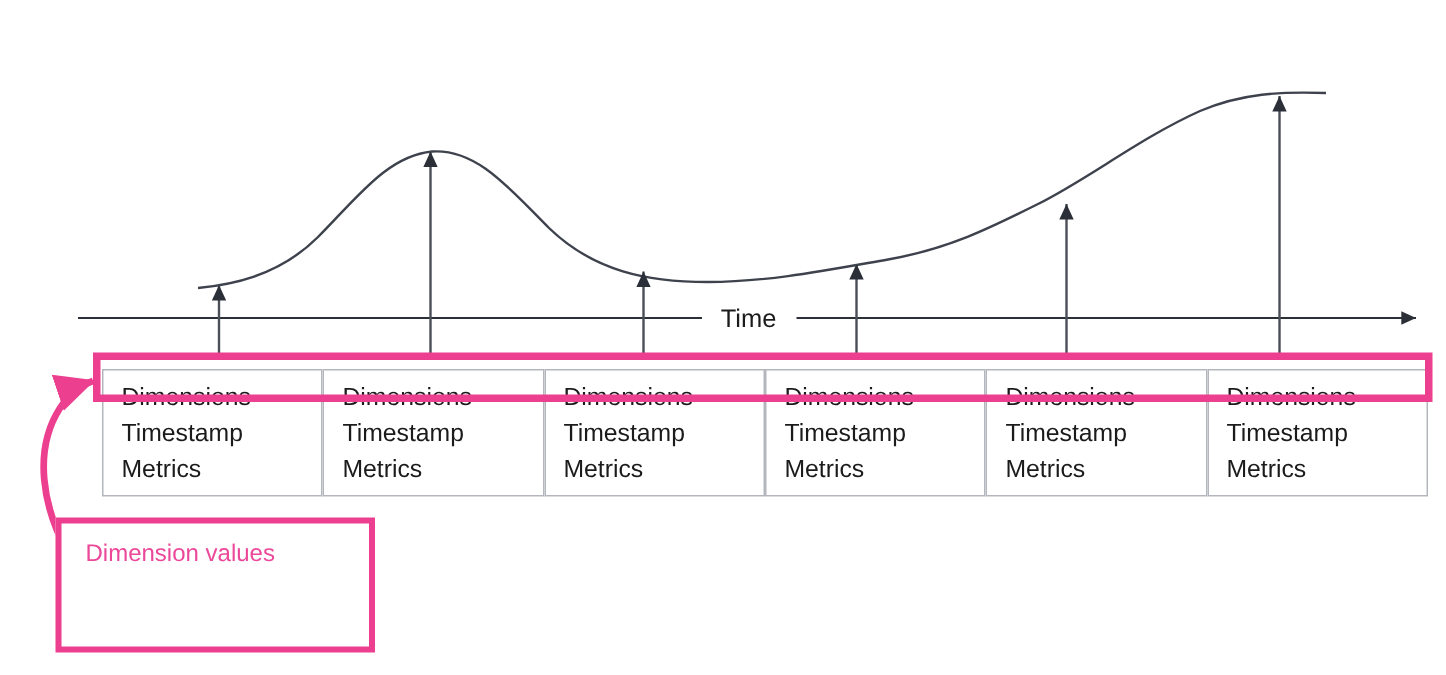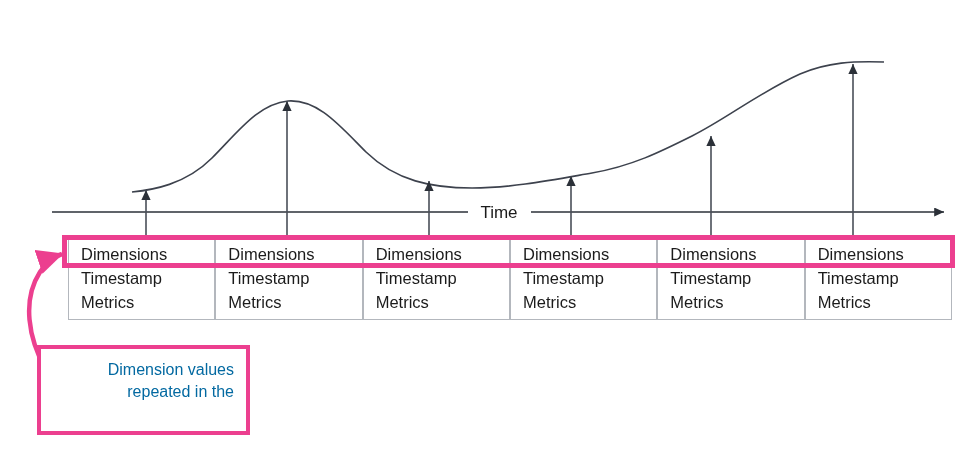--- a/index.html
+++ b/index.html
@@ -27,21 +27,21 @@
   }
   .svg-text-time {
     font-family: "Liberation Sans", sans-serif;
     font-size: 17px;
     fill: #1b1b1b;
   }
   
   .record-row {
     position: absolute;
     left: 68px;
-    top: 235px;
+    top: 246px;
     width: 884px;
     height: 85px;
     display: flex;
     gap: 0;
   }
   .record-box {
     flex: 1 1 0;
     border: 1px solid #b3b7bd;
     background: #ffffff;
     box-sizing: border-box;
@@ -76,23 +76,22 @@
     width: 213px;
     height: 90px;
     border: 4px solid #ec3f8f;
     background: #ffffff;
     box-sizing: border-box;
     padding: 10px 12px 0 16px;
   }
   .callout-line {
     font-size: 16px;
     line-height: 22px;
-    color: #0369a1;
+    color: #ec4899;
     white-space: nowrap;
-    text-align: right;
   }
 </style>
 </head>
 <body>
 
 <div id="canvas">
 
   <svg id="diagram-svg" viewBox="0 0 964 450">
     <defs>
       <marker id="arrowBlack" markerWidth="9" markerHeight="9" refX="7" refY="3.2" orient="auto" markerUnits="strokeWidth">
@@ -161,16 +160,15 @@
       <div class="record-line">Dimensions</div>
       <div class="record-line">Timestamp</div>
       <div class="record-line">Metrics</div>
     </div>
   </div>
 
   <div class="highlight-band"></div>
 
   <div class="callout-box">
     <div class="callout-line">Dimension values</div>
-    <div class="callout-line">repeated in the</div>
   </div>
 
 </div>
 
 </body></html>

